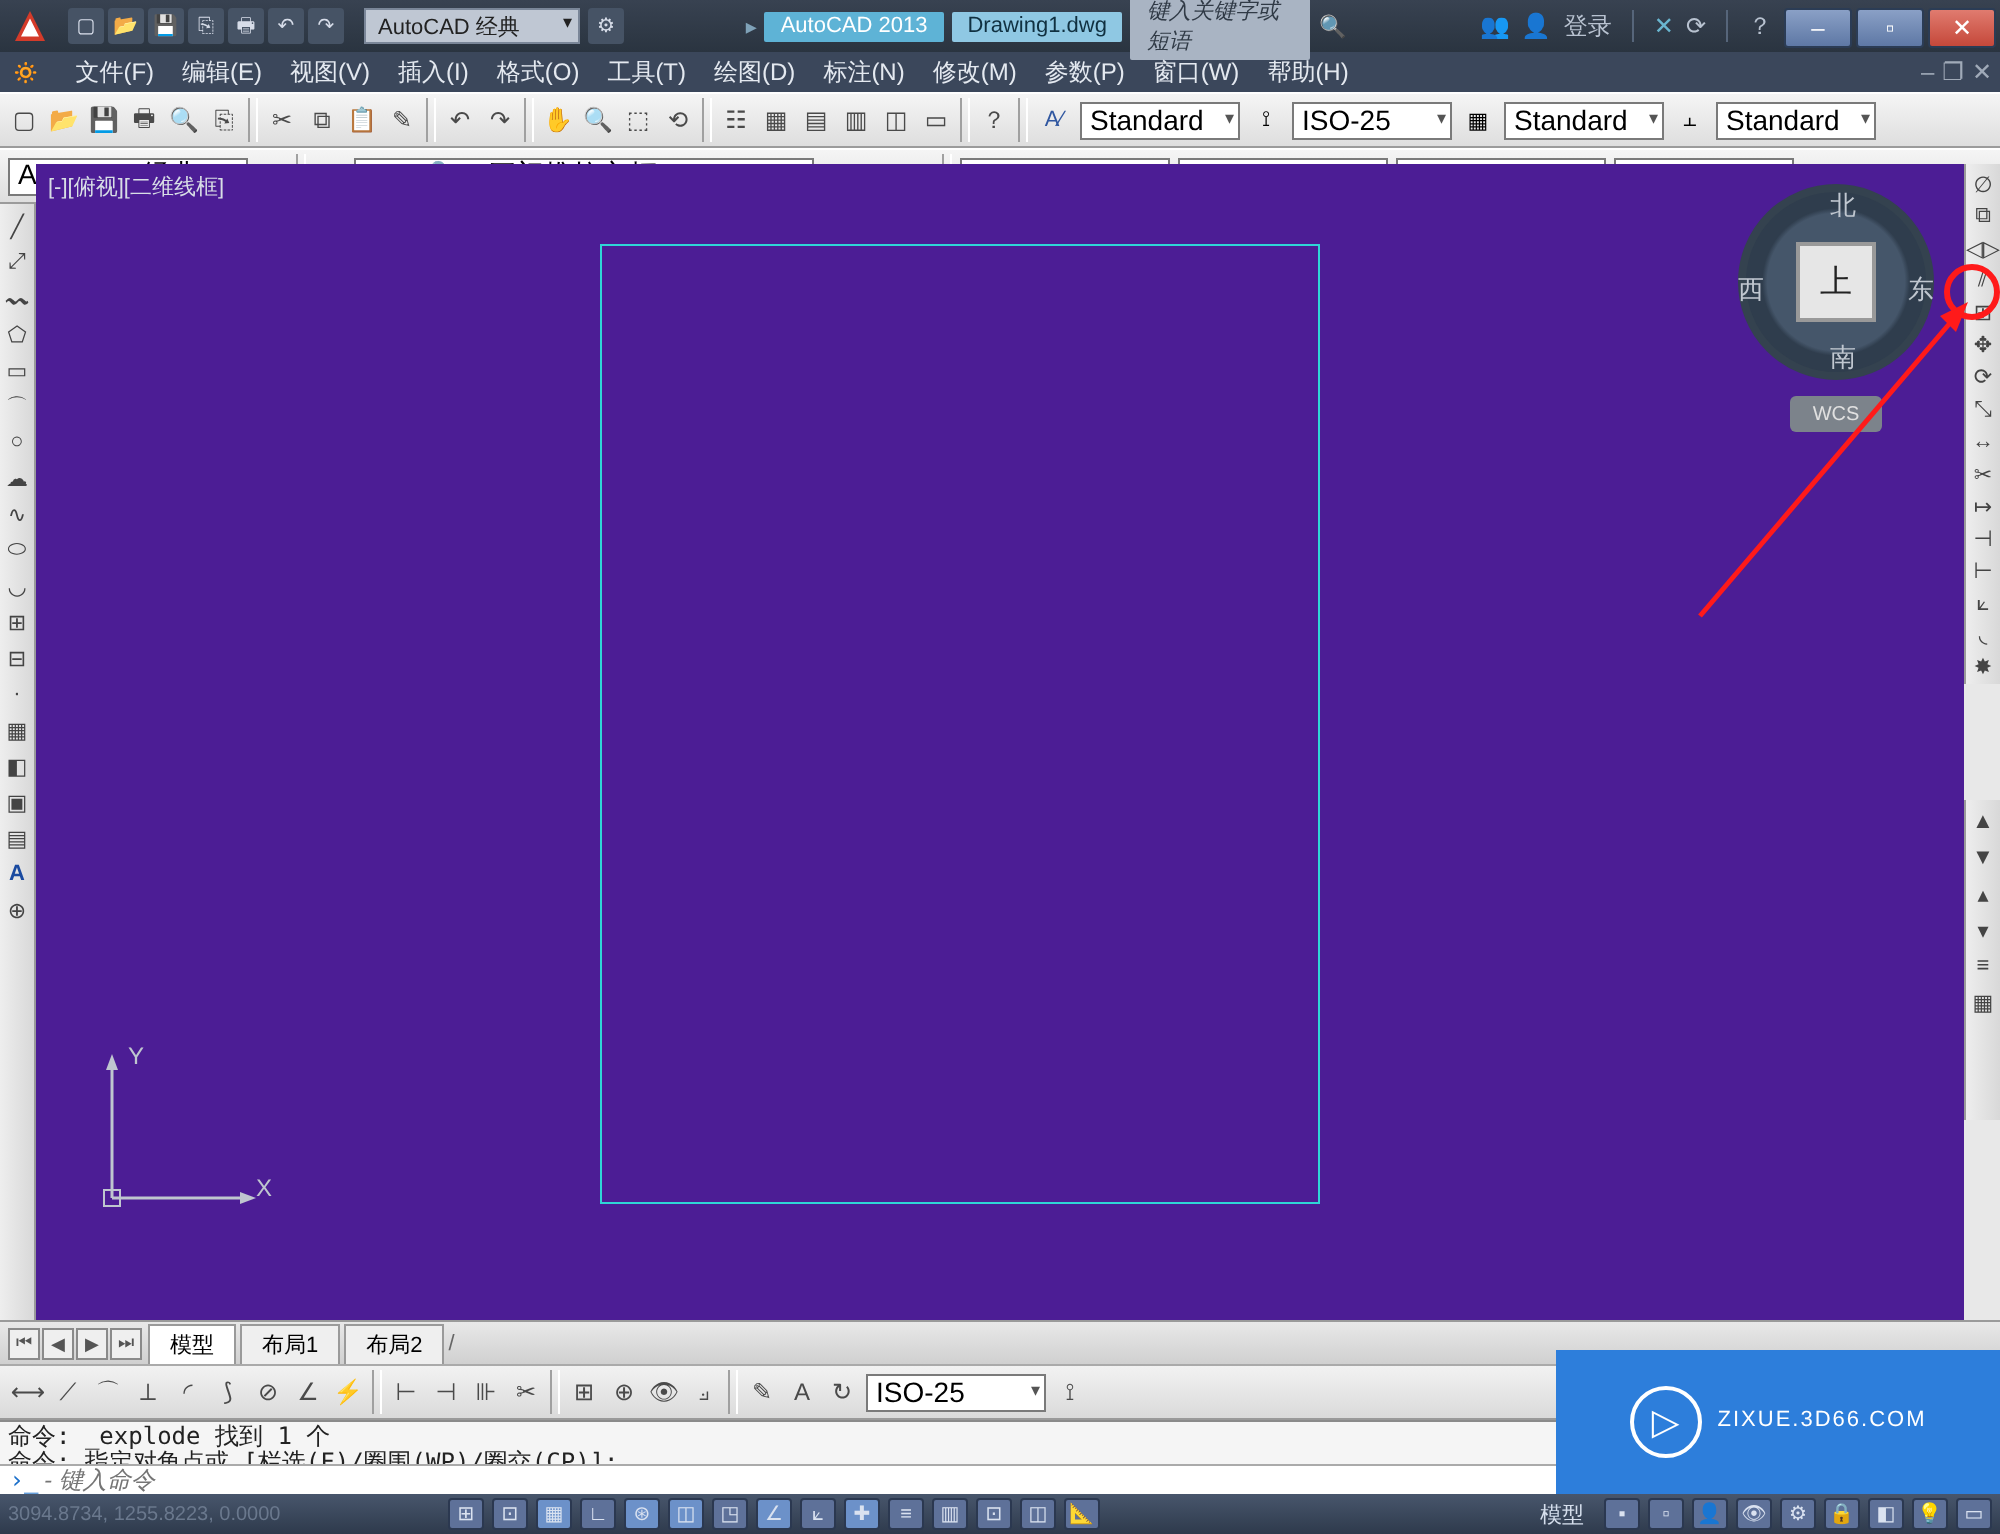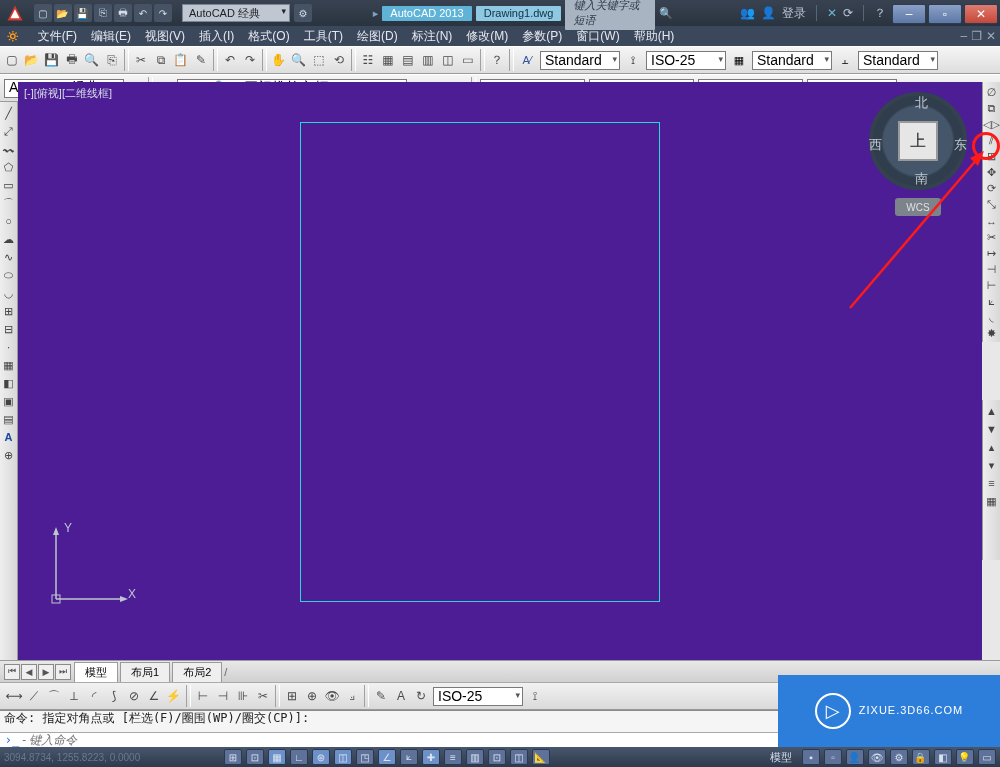--- a/index.html
+++ b/index.html
@@ -348,20 +348,21 @@
   <div class="tb-sep"></div>
   <div class="tb-btn">✎</div>
   <div class="tb-btn">A</div>
   <div class="tb-btn">↻</div>
   <div class="tb-dd" style="width:90px">ISO-25</div>
   <div class="tb-btn">⟟</div>
 </div>
 
 <div class="cmd-wrap">
   <div class="cmd-history">
+    <div>命令: _explode 找到 1 个</div>
     <div>命令: 指定对角点或 [栏选(F)/圈围(WP)/圈交(CP)]:</div>
   </div>
   <div class="cmd-input">
     <span class="prompt">›_</span>
     <input type="text" placeholder="- 键入命令" style="">
   </div>
 </div>
 
 <div class="statusbar">
   <div class="sb-coord">3094.8734, 1255.8223, 0.0000</div>

